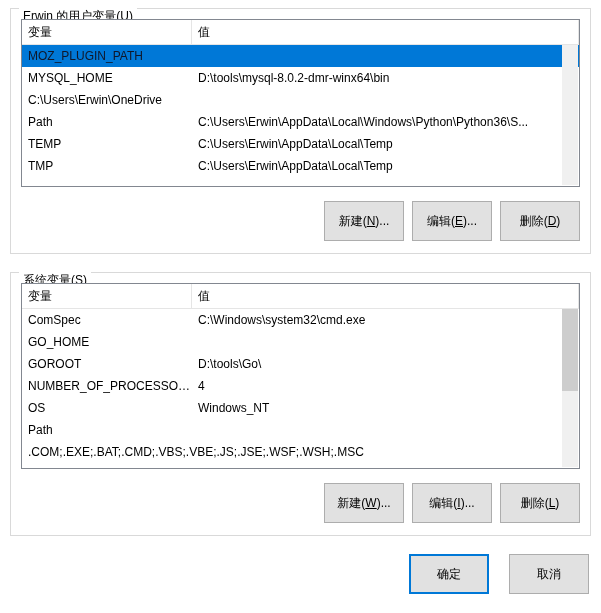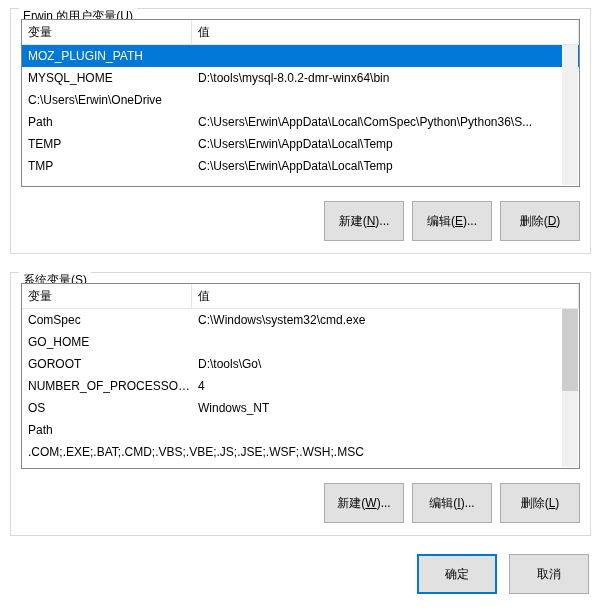--- a/index.html
+++ b/index.html
@@ -78,21 +78,21 @@
     box-sizing: border-box;
   }
   
   .user .col.name, .user .cell.name { width: 170px; flex: 0 0 170px; }
   .user .col.val,  .user .cell.val  { flex: 1 1 auto; }
   
   .sys .col.name, .sys .cell.name { width: 170px; flex: 0 0 170px; }
   .sys .col.val,  .sys .cell.val  { flex: 1 1 auto; }
   .row.selected {
     background: #0078d7;
-    color: #fef9c3;
+    color: #0f172a;
   }
   .scrollbar {
     position: absolute;
     right: 1px;
     top: 25px;
     bottom: 1px;
     width: 16px;
     background: #f0f0f0;
   }
   .scrollbar .track {
@@ -134,21 +134,21 @@
     cursor: default;
   }
   .btn.default {
     border: 1px solid #0078d7;
     outline: 1px solid #0078d7;
     outline-offset: -2px;
   }
   .dialog-btns {
     display: flex;
     justify-content: flex-end;
-    gap: 12px;
+    gap: 20px;
     padding-right: 2px;
     margin-top: 4px;
   }
   .u { text-decoration: underline; }
 </style>
 </head>
 <body>
 
 <div class="dialog">
 
@@ -169,21 +169,21 @@
             </div>
             <div class="row">
               <div class="cell name">MYSQL_HOME</div>
               <div class="cell val">D:\tools\mysql-8.0.2-dmr-winx64\bin</div>
             </div>
             <div class="row">
               <div class="cell val">C:\Users\Erwin\OneDrive</div>
             </div>
             <div class="row">
               <div class="cell name">Path</div>
-              <div class="cell val">C:\Users\Erwin\AppData\Local\ComSpec\Python\Python36\S...</div>
+              <div class="cell val">C:\Users\Erwin\AppData\Local\Windows\Python\Python36\S...</div>
             </div>
             <div class="row">
               <div class="cell name">TEMP</div>
               <div class="cell val">C:\Users\Erwin\AppData\Local\Temp</div>
             </div>
             <div class="row">
               <div class="cell name">TMP</div>
               <div class="cell val">C:\Users\Erwin\AppData\Local\Temp</div>
             </div>
           </div>

